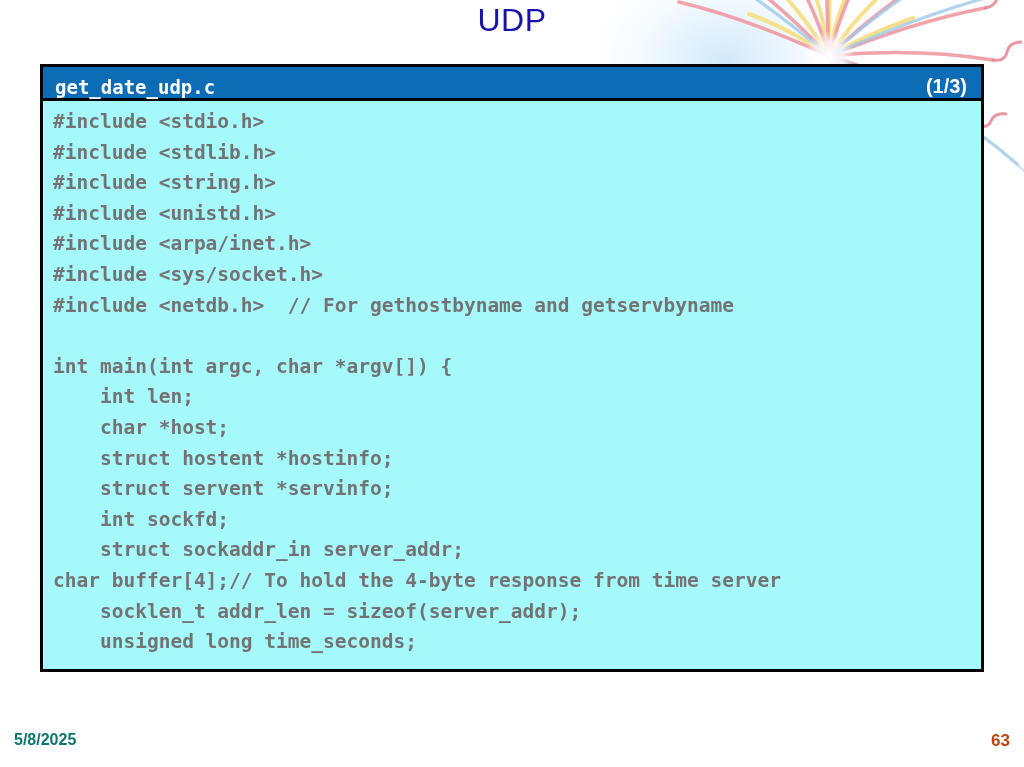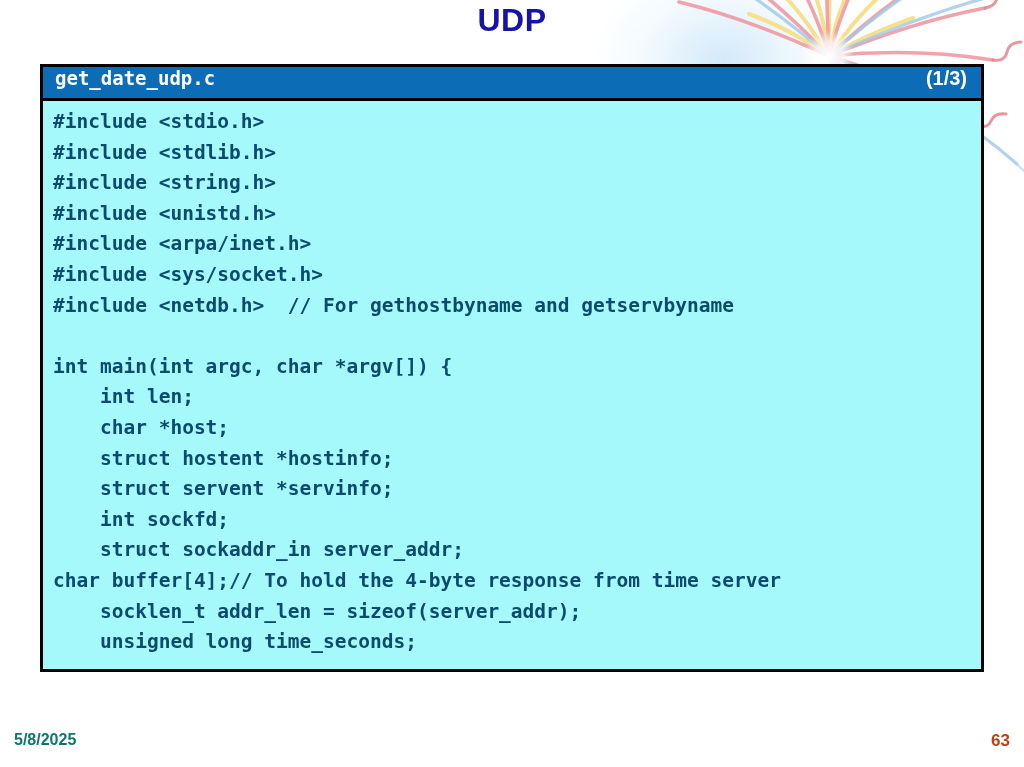--- a/index.html
+++ b/index.html
@@ -37,21 +37,21 @@
   }
 
   
   #slide-title {
     position: absolute;
     top: 2px;
     left: 0;
     width: 1024px;
     text-align: center;
     font-size: 32px;
-    font-weight: bold;
+    font-weight: normal;
     color: #1713a8;
     letter-spacing: 0.5px;
     z-index: 2;
   }
 
   
   #code-panel {
     position: absolute;
     left: 40px;
     top: 64px;
@@ -60,23 +60,23 @@
     border: 3px solid #000000;
     box-sizing: border-box;
     background: #a6f9fb;
     z-index: 2;
   }
   #code-panel-header {
     height: 34px;
     background: #0c6cb6;
     border-bottom: 3px solid #000000;
     display: flex;
-    align-items: flex-start;
+    align-items: flex-end;
     justify-content: space-between;
-    padding: 0 14px 16px 12px;
+    padding: 0 14px 0 12px;
     box-sizing: border-box;
   }
   #code-panel-header .hdr-text {
     color: #ffffff;
     font-family: "DejaVu Sans Mono", "Liberation Mono", monospace;
     font-weight: bold;
     font-size: 19px;
     white-space: pre;
   }
   #code-panel-header .hdr-page {
@@ -87,21 +87,21 @@
 
   #code-body {
     padding: 6px 0 0 10px;
   }
   #code-listing {
     margin: 0;
     font-family: "DejaVu Sans Mono", "Liberation Mono", monospace;
     font-weight: bold;
     font-size: 19.5px;
     line-height: 30.6px;
-    color: #0c4a6e;
+    color: #737373;
     white-space: pre;
     letter-spacing: 0px;
   }
 
   
   #slide-footer {
     position: absolute;
     left: 0;
     bottom: 14px;
     width: 1024px;

